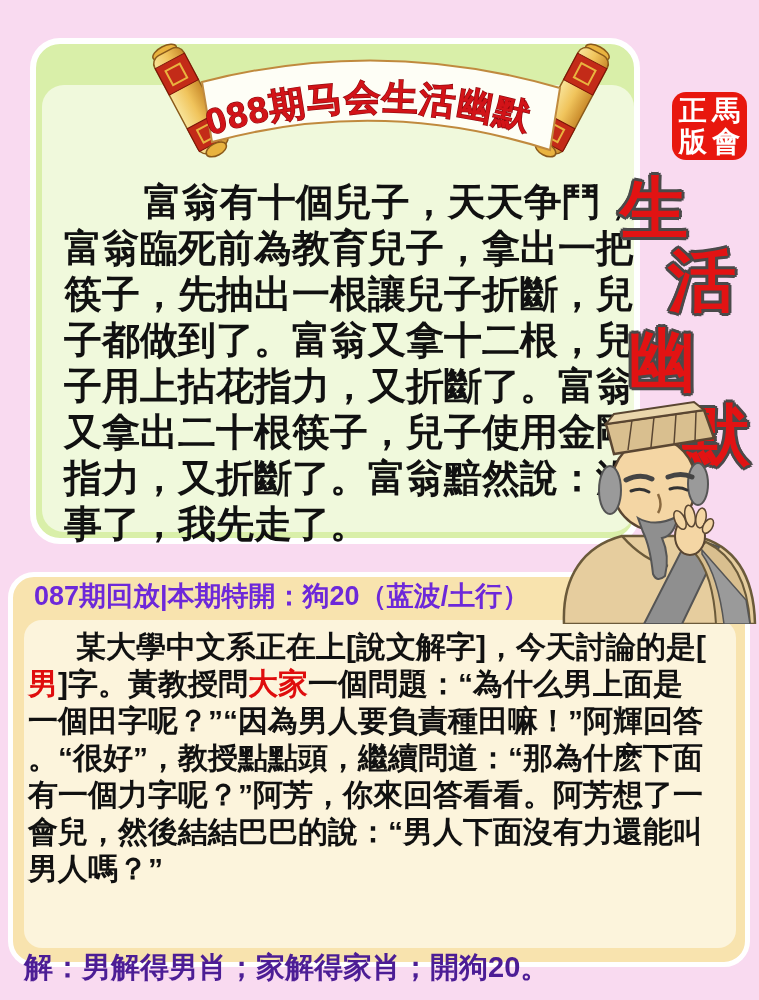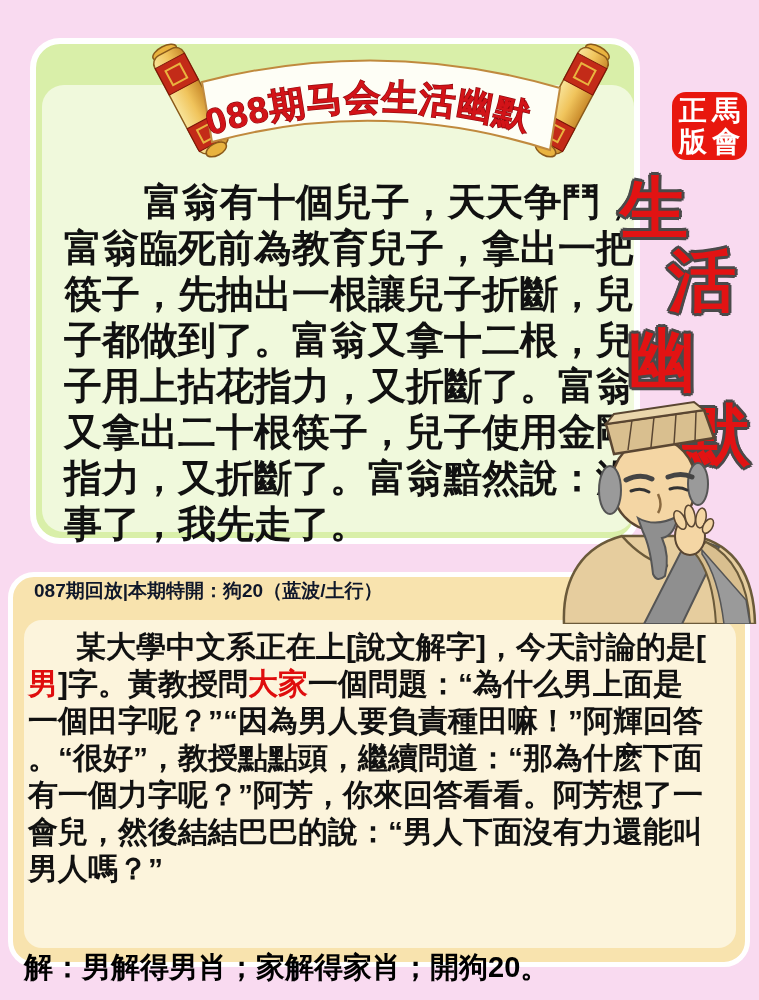--- a/index.html
+++ b/index.html
@@ -47,35 +47,35 @@
   .vc3{left:628px;top:326px;} .vc4{left:682px;top:400px;}
   
   .cartoon{left:556px;top:384px;width:203px;height:240px;z-index:5;}
   
   .yellow-box{
     left:8px;top:572px;width:732px;height:385px;
     background:#F8E3AE;border:5px solid #FFFFFF;border-radius:26px;z-index:1;
   }
   .replay-header{
     left:34px;top:578px;width:700px;z-index:2;
-    font-size:19px;font-weight:700;color:#0f172a;
+    font-size:27px;font-weight:700;color:#6d28d9;
   }
   .yellow-inner{
     left:24px;top:620px;width:712px;height:328px;
     background:#FCF4DC;border-radius:18px;z-index:1;
   }
   .story2{
     left:28px;top:628px;width:682px;z-index:2;margin:0;
     font-size:30px;line-height:37px;font-weight:700;color:#111;
     text-indent:1.6em;line-break:anywhere;
   }
   .story2 .red{color:#DF0D0D;}
   .solution{
     left:24px;top:948px;width:720px;z-index:6;
-    font-size:29px;font-weight:700;color:#000000;
+    font-size:29px;font-weight:700;color:#4c1d95;
   }
 </style>
 </head>
 <body>
 
 <div class="abs green-box"></div>
 <div class="abs green-inner"></div>
 
 <svg class="abs banner-svg" viewBox="0 0 462 132">
   <defs>

